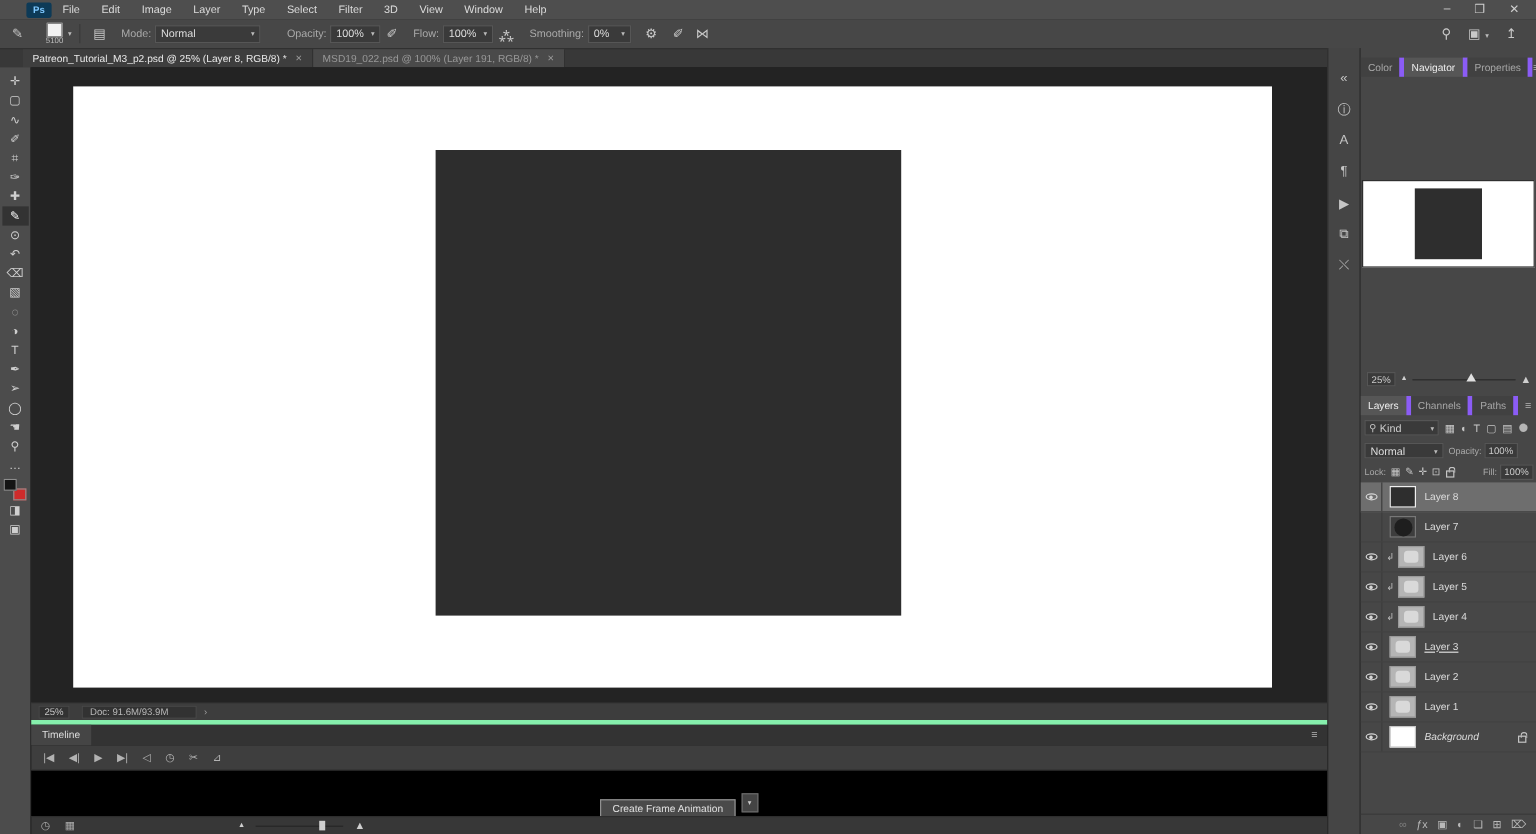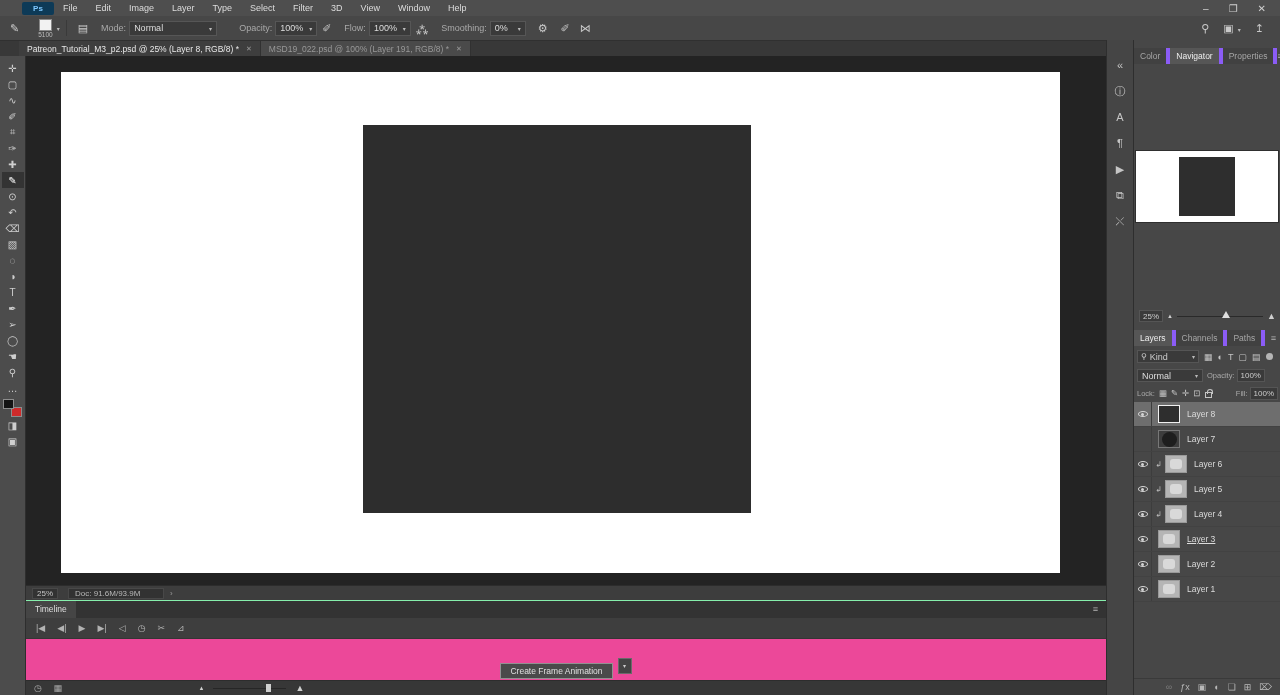--- a/index.html
+++ b/index.html
@@ -1,21 +1,21 @@
 <!DOCTYPE html>
 <html><head>
 <meta charset="utf-8">
 <style>
   * { box-sizing: border-box; margin: 0; padding: 0; }
   html,body { width:1280px; height:695px; overflow:hidden; }
   body { background:#232323; font-family:"Liberation Sans", sans-serif; font-size:9px; color:#c9c9c9; position:relative; }
 
   
   #menubar { position:absolute; left:0; top:0; width:1280px; height:16px; background:#4e4e4e; display:flex; align-items:center; }
-  .logo { width:32px; height:13px; background:#0d3a57; color:#7ec8ff; font-size:8px; font-weight:bold; display:flex; align-items:center; justify-content:center; margin-left:22px; border-radius:2px; }
+  .logo { width:21px; height:13px; background:#0d3a57; color:#7ec8ff; font-size:8px; font-weight:bold; display:flex; align-items:center; justify-content:center; margin-left:22px; border-radius:2px; }
   .menu-item { padding:0 9px; color:#dcdcdc; cursor:default; }
   .win-controls { margin-left:auto; display:flex; gap:20px; padding-right:14px; color:#cfcfcf; font-size:10px; }
 
   
   #optionsbar { position:absolute; left:0; top:16px; width:1280px; height:25px; background:#474747; border-bottom:1px solid #303030; display:flex; align-items:center; }
   .ob-sep { width:1px; height:16px; background:#3a3a3a; margin:0 6px; }
   .ob-label { color:#a9a9a9; margin:0 3px 0 8px; }
   .dropdown { background:#3a3a3a; border:1px solid #565656; height:15px; display:flex; align-items:center; padding:0 4px; color:#ddd; }
   .caret { font-size:6px; color:#bbb; margin-left:4px; }
   .ob-icon { color:#c9c9c9; font-size:11px; margin:0 5px; }
@@ -101,21 +101,21 @@
   .layer-name { margin-left:7px; font-size:8.5px; color:#dcdcdc; white-space:nowrap; }
   .layer-name.underline { text-decoration:underline; }
   .layer-name.italic { font-style:italic; }
   .bg-lock { margin-left:auto; margin-right:9px; }
 
   .layers-footer { position:absolute; left:0; top:638px; width:147px; height:16px; border-top:1px solid #3a3a3a; display:flex; align-items:center; justify-content:flex-end; gap:8px; padding-right:9px; }
   .f-icon { font-size:9px; color:#b8b8b8; }
   .f-icon.dim { color:#7d7d7d; }
 
   
-  #timeline { position:absolute; left:26px; top:600px; width:1080px; height:95px; background:#ec4899; border-top:1px solid #86efac; }
+  #timeline { position:absolute; left:26px; top:600px; width:1080px; height:95px; background:#000000; border-top:4px solid #86efac; }
   .tl-header { height:17px; background:#333333; display:flex; align-items:stretch; }
   .tl-tab { background:#454545; padding:0 9px; line-height:17px; color:#dedede; font-size:8.5px; }
   .tl-menu { margin-left:auto; padding-right:8px; line-height:17px; color:#b5b5b5; }
   .tl-controls { height:21px; background:#3e3e3e; border-bottom:1px solid #353535; display:flex; align-items:center; gap:12px; padding-left:10px; }
   .tl-ctrl { color:#b2b2b2; font-size:9px; }
   .tl-body { position:relative; height:41px; }
   .create-wrap { position:absolute; left:0; right:0; top:13px; display:flex; justify-content:center; align-items:center; gap:5px; }
   .create-btn { height:16px; border:1px solid #919191; background:#4a4a4a; color:#e0e0e0; padding:0 9px; font-size:8.5px; display:flex; align-items:center; font-family:"Liberation Sans",sans-serif;margin-top:11px; }
   .create-caret { width:14px; height:16px; border:1px solid #6a6a6a; background:#444; color:#ccc; font-size:6px; display:flex; align-items:center; justify-content:center; }
   .tl-bottom { position:absolute; left:0; bottom:0; width:100%; height:15px; background:#373737; border-top:1px solid #2d2d2d; display:flex; align-items:center; padding-left:8px; }
@@ -378,20 +378,28 @@
     </div>
 
     <div class="layer-row">
       <div class="eye-cell">
           <span class="eye"></span>
         </div>
       <div class="thumb shape"></div>
       <span class="layer-name">Layer 1</span>
     </div>
 
+    <div class="layer-row">
+      <div class="eye-cell">
+          <span class="eye"></span>
+        </div>
+      <div class="thumb white"></div>
+      <span class="layer-name italic">Background</span>
+      <span class="css-lock bg-lock"></span>
+    </div>
   </div>
 
   <div class="layers-footer">
     <span class="f-icon dim">∞</span>
     <span class="f-icon">ƒx</span>
     <span class="f-icon">▣</span>
     <span class="f-icon">◐</span>
     <span class="f-icon">❏</span>
     <span class="f-icon">⊞</span>
     <span class="f-icon">⌦</span>

